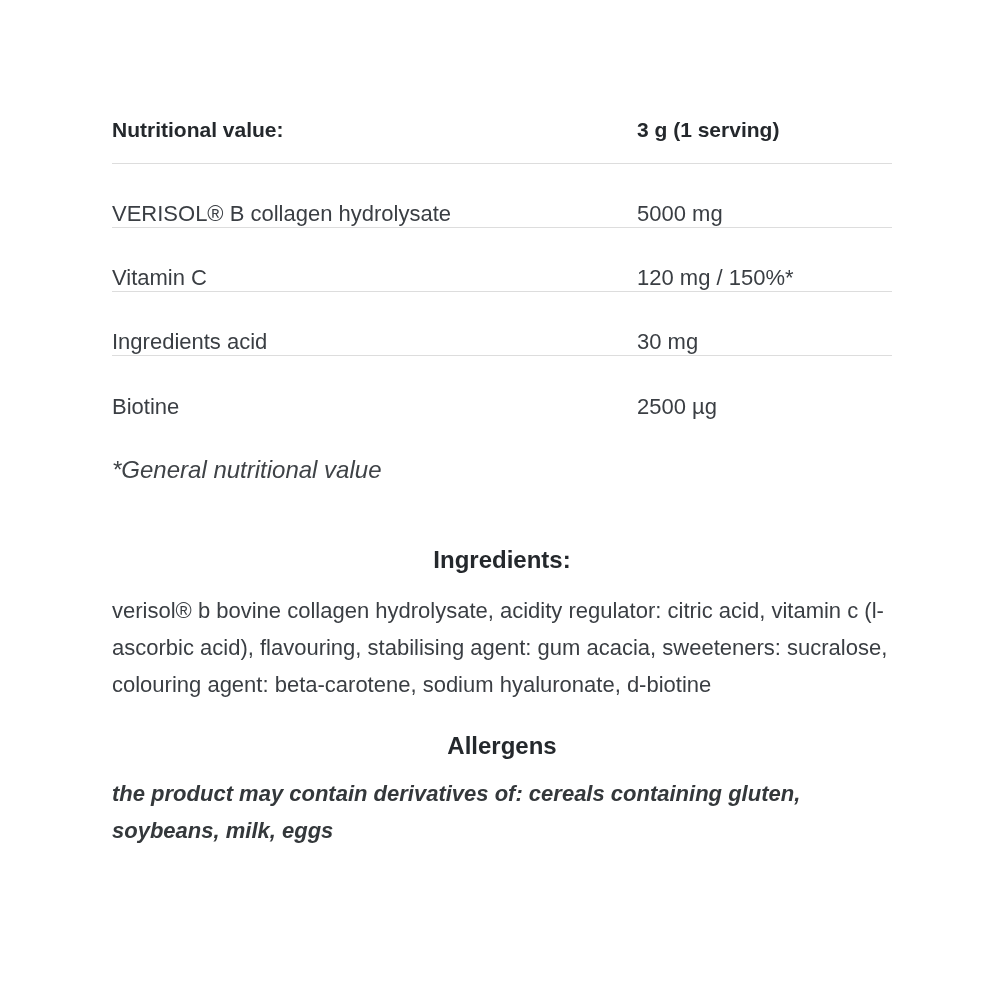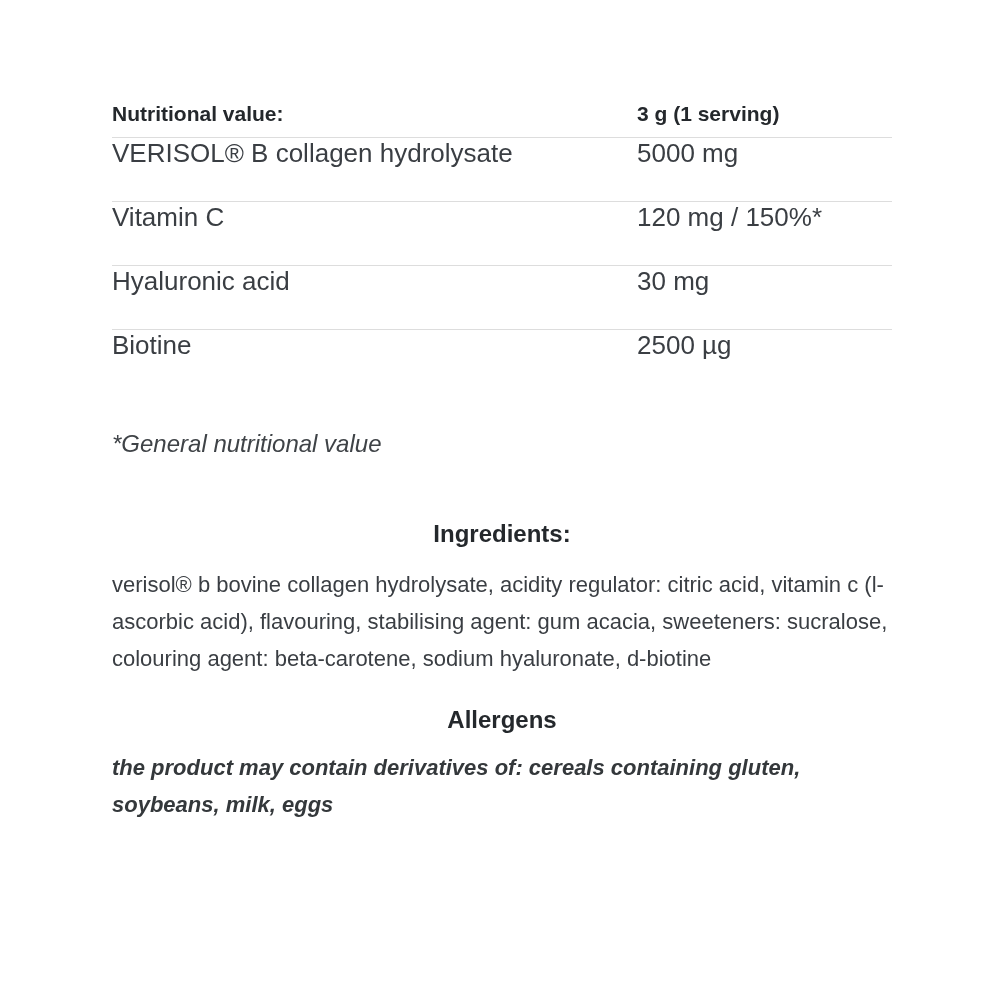--- a/index.html
+++ b/index.html
@@ -17,36 +17,37 @@
   }
   .container{
     width:780px;
     margin-left:112px;
     padding-top:100px;
   }
   
   .ntable{width:100%;}
   .trow{
     display:flex;
-    align-items:flex-start;
+    align-items:flex-end;
     height:64px;
     border-bottom:1px solid var(--divider);
-    font-size:26px;
+    font-size:22px;
     color:var(--body-text);
   }
   .trow:last-child{border-bottom:none;}
   .thead{
     display:flex;
     align-items:flex-start;
-    padding-bottom:9px;
+    padding-bottom:19px;
     border-bottom:1px solid var(--divider);
     font-size:21px;
     font-weight:bold;
     color:var(--heading-text);
     line-height:28px;
+    margin-top:16px;
   }
   .col-label{flex:0 0 525px;}
   .col-value{flex:1;}
   
   .footnote{
     margin-top:36px;
     font-size:24px;
     font-style:italic;
     color:#3f4347;
   }
@@ -90,21 +91,21 @@
       <div class="col-label">VERISOL® B collagen hydrolysate</div>
       <div class="col-value">5000 mg</div>
     </div>
 
     <div class="trow">
       <div class="col-label">Vitamin C</div>
       <div class="col-value">120 mg / 150%*</div>
     </div>
 
     <div class="trow">
-      <div class="col-label">Hyaluronic acid</div>
+      <div class="col-label">Ingredients acid</div>
       <div class="col-value">30 mg</div>
     </div>
 
     <div class="trow">
       <div class="col-label">Biotine</div>
       <div class="col-value">2500 µg</div>
     </div>
 
   </div>
 

